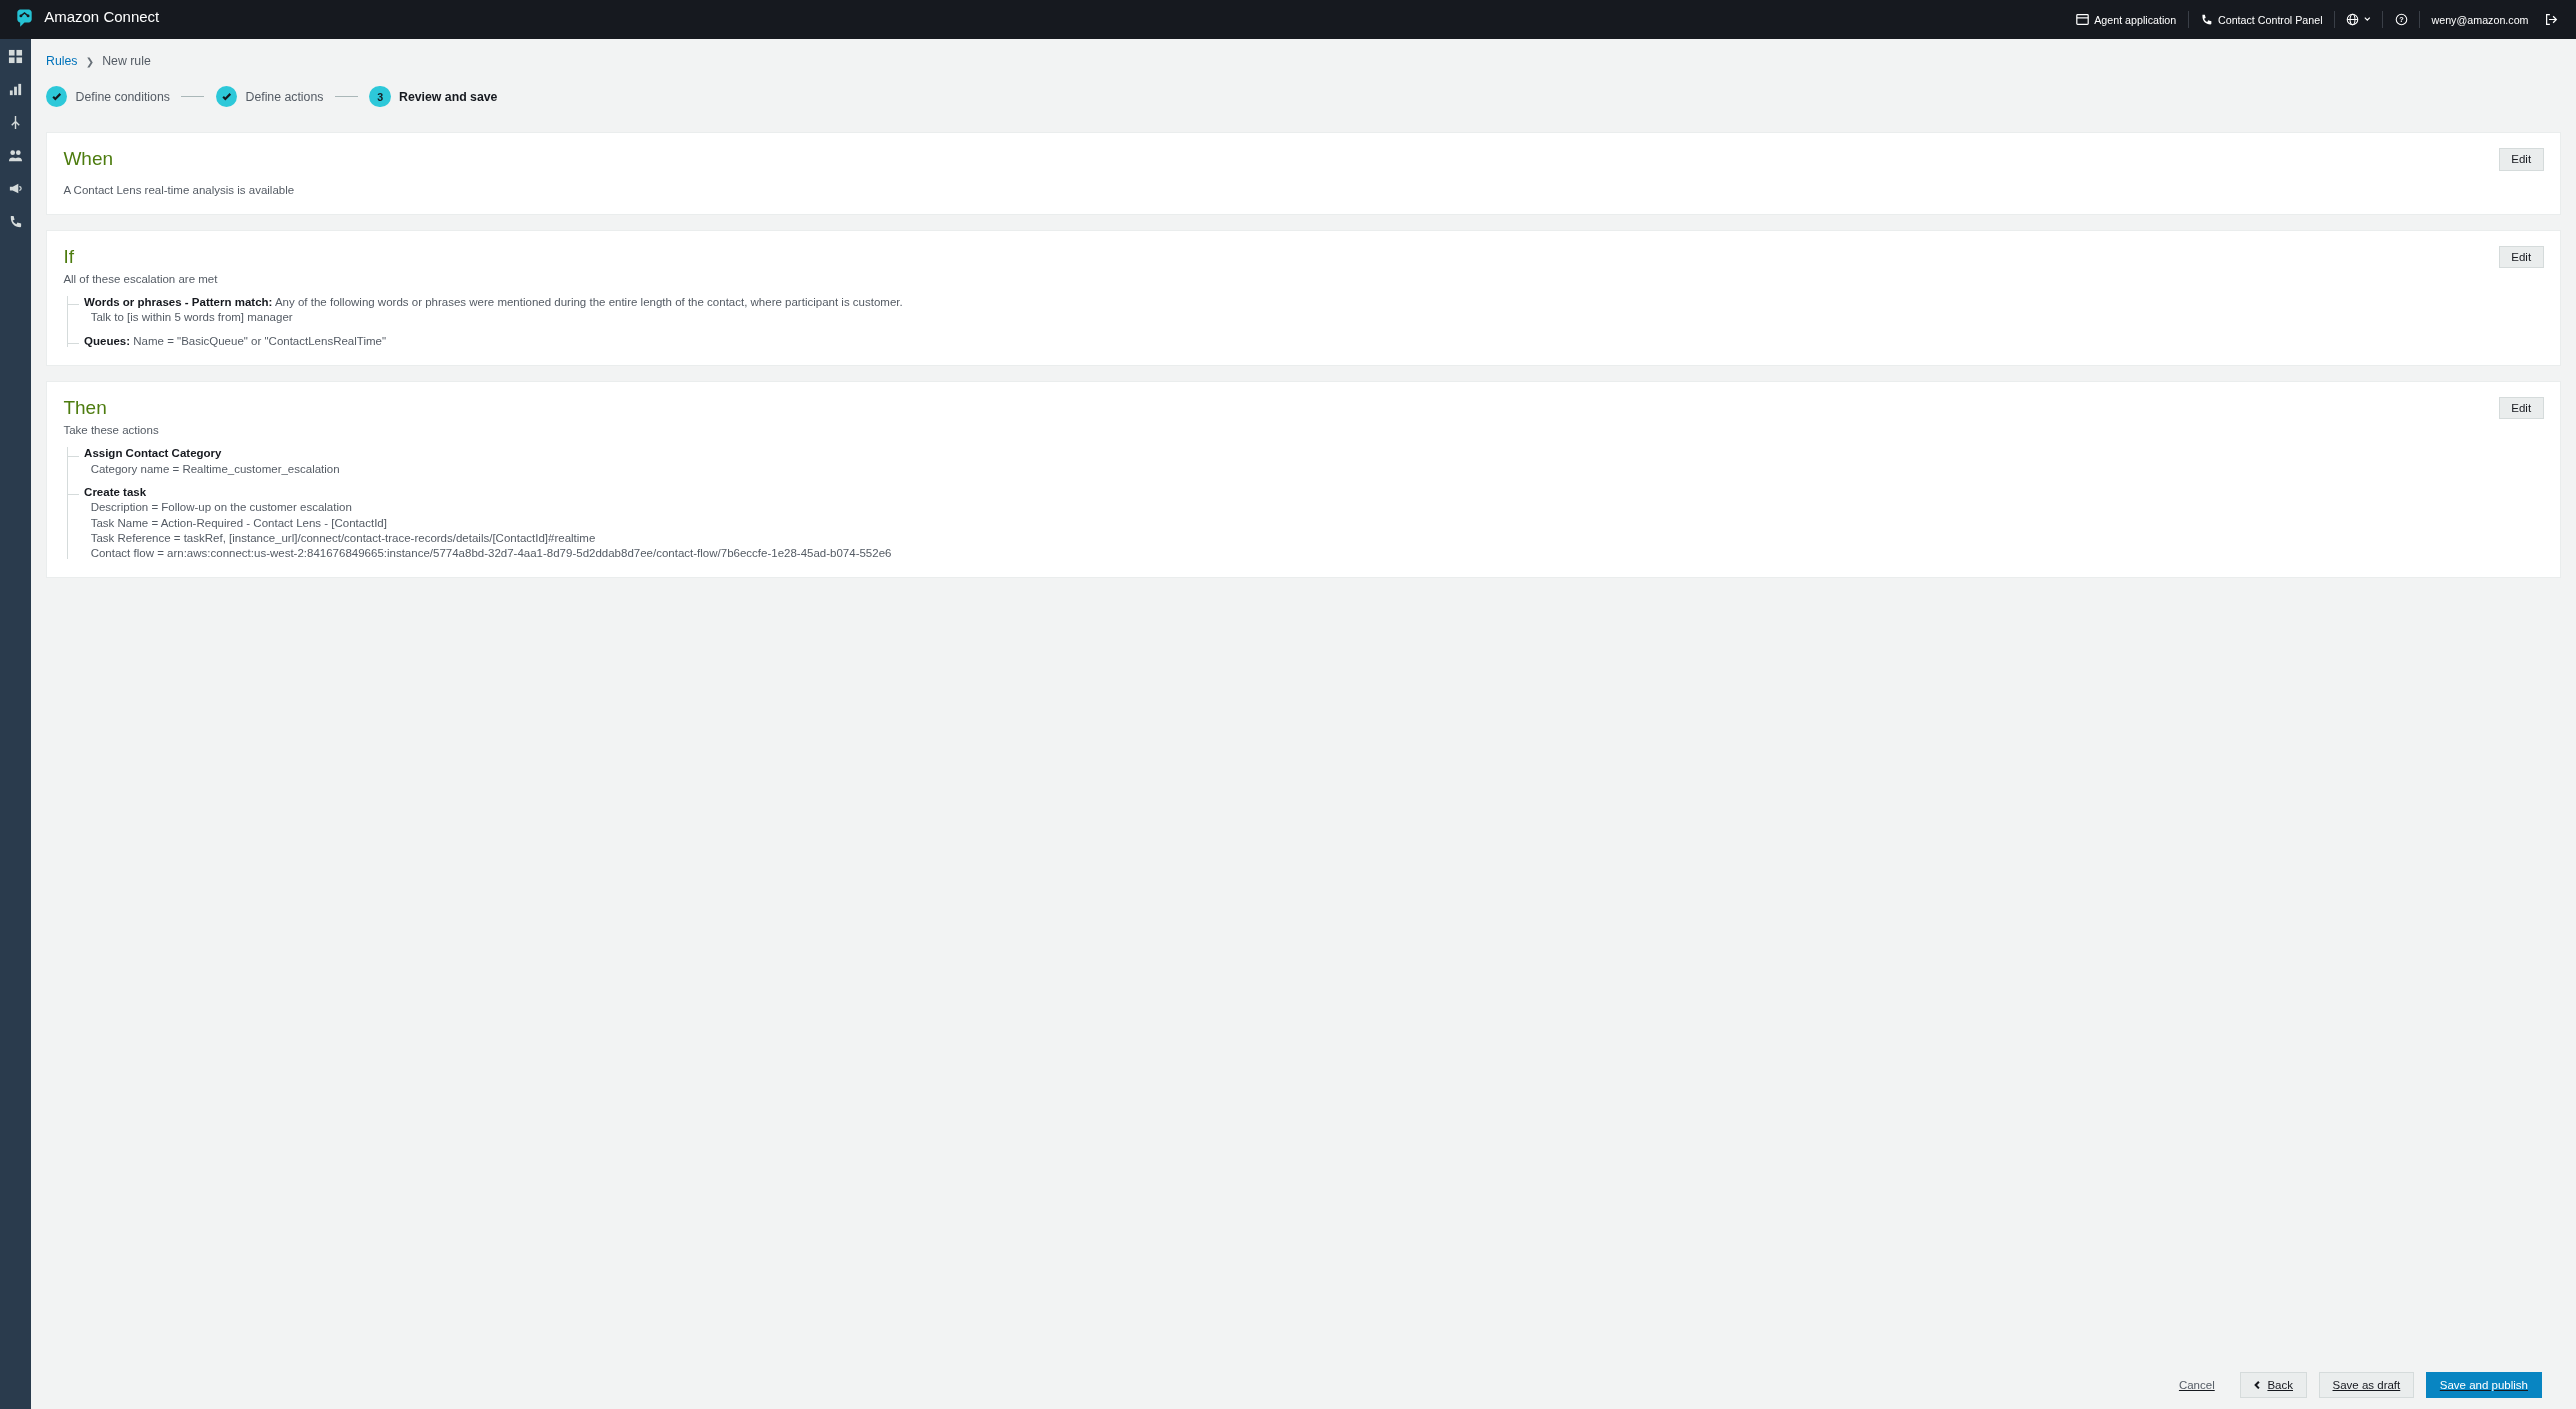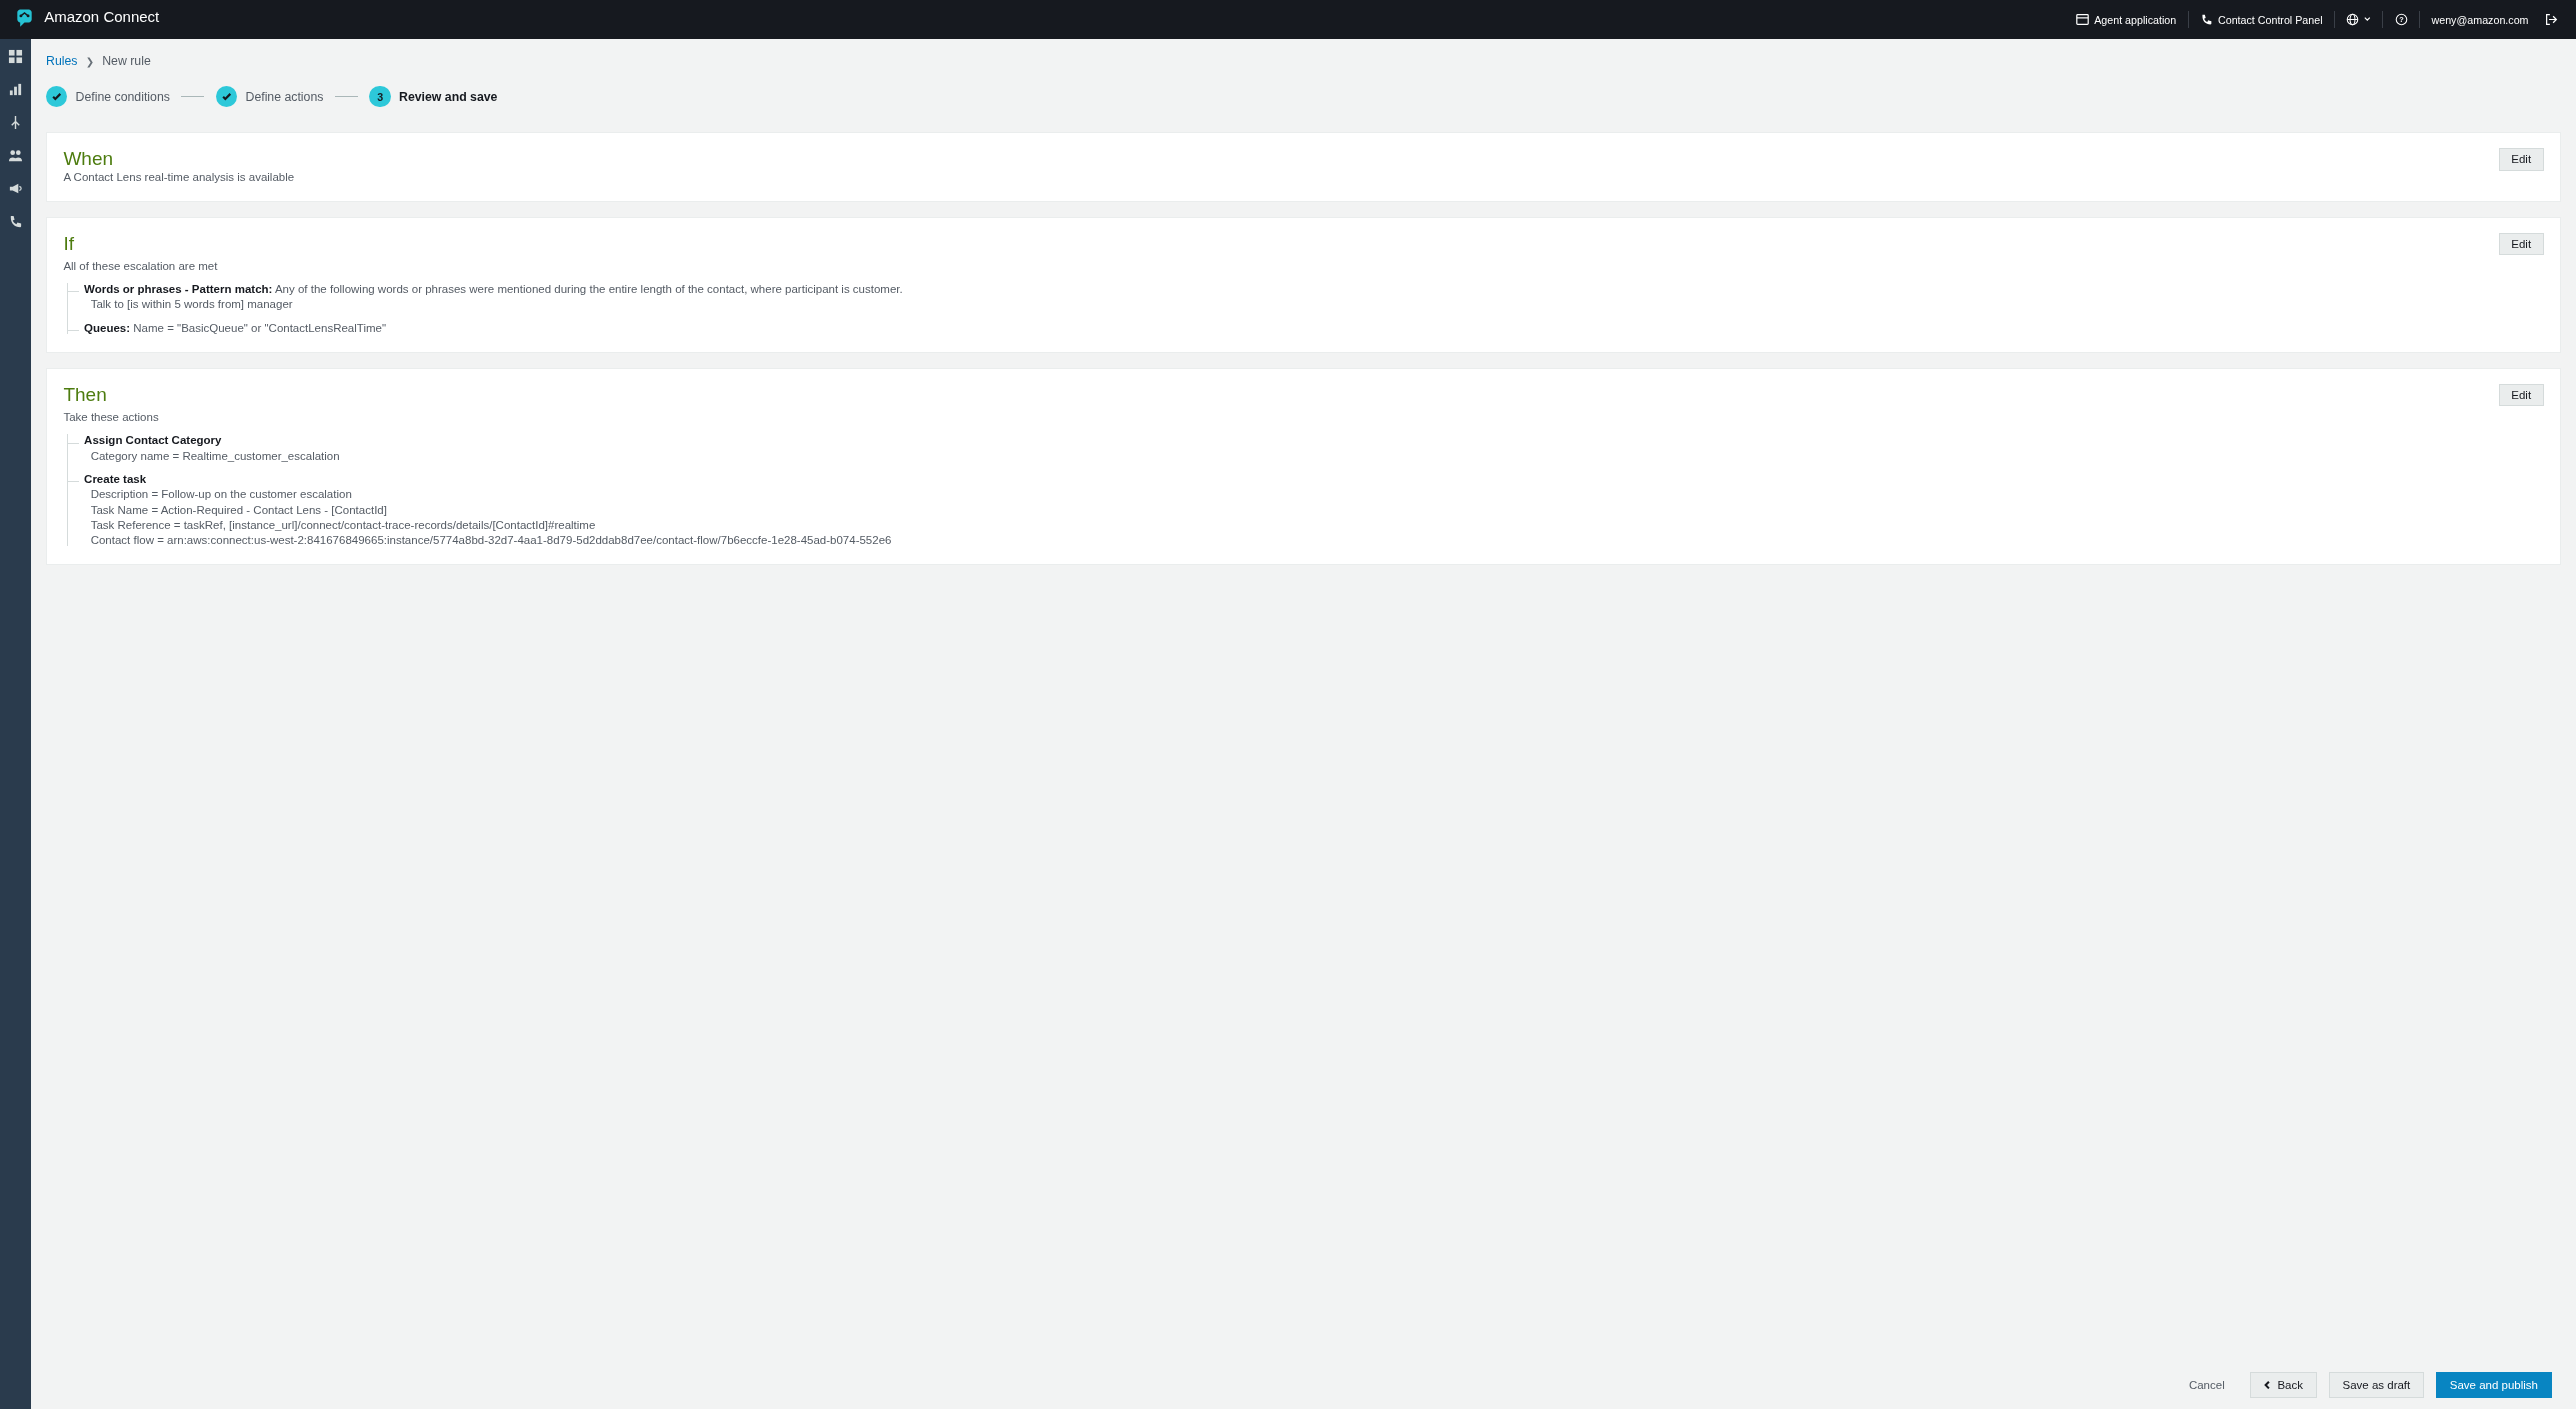--- a/index.html
+++ b/index.html
@@ -133,21 +133,21 @@
 }
 .card-title { font-size: 19px; color: #4d7c0f; font-weight: 400; }
 .edit-btn {
   background: #eaeded;
   border: 0.8px solid #d5dbdb;
   padding: 4.1px 11.5px;
   font-size: 11.5px;
   cursor: pointer;
   color: #16191f;
 }
-.card-subtitle { color: #545b64; font-size: 11.5px; }
+.card-subtitle { color: #545b64; font-size: 11.5px; margin-top: 13px; }
 .card-subtext { color: #545b64; font-size: 11.5px; margin-top: 5px; }
 
 .cond-tree {
   margin-top: 11.5px;
   border-left: 0.8px solid #d5dbdb;
   margin-left: 3.3px;
   padding-left: 0;
 }
 .cond-item {
   position: relative;
@@ -165,27 +165,28 @@
 }
 .cond-item:last-child { margin-bottom: 0; }
 .cond-head { font-size: 11.5px; color: #545b64; }
 .cond-head b { color: #16191f; font-weight: 700; }
 .cond-detail { color: #545b64; font-size: 11.5px; margin-left: 6.6px; margin-top: 3.3px; }
 
 .footer-bar {
   position: fixed;
   bottom: 0;
   left: 31px;
-  right: 6px;
+  right: 16px;
   background: #f2f3f3;
   padding: 11.5px 18px;
   display: flex;
   justify-content: flex-end;
   align-items: flex-start;
   gap: 11.5px;
+  text-decoration: underline;
 }
 .btn {
   padding: 5.8px 13px;
   font-size: 11.5px;
   border: 0.8px solid transparent;
   cursor: pointer;
 }
 .btn-cancel { background: transparent; color: #545b64; }
 .btn-grey { background: #eaeded; color: #16191f; border-color: #d5dbdb; display: flex; align-items: center; gap: 5px; }
 .btn-primary { background: #0885c2; color: #fff; }

